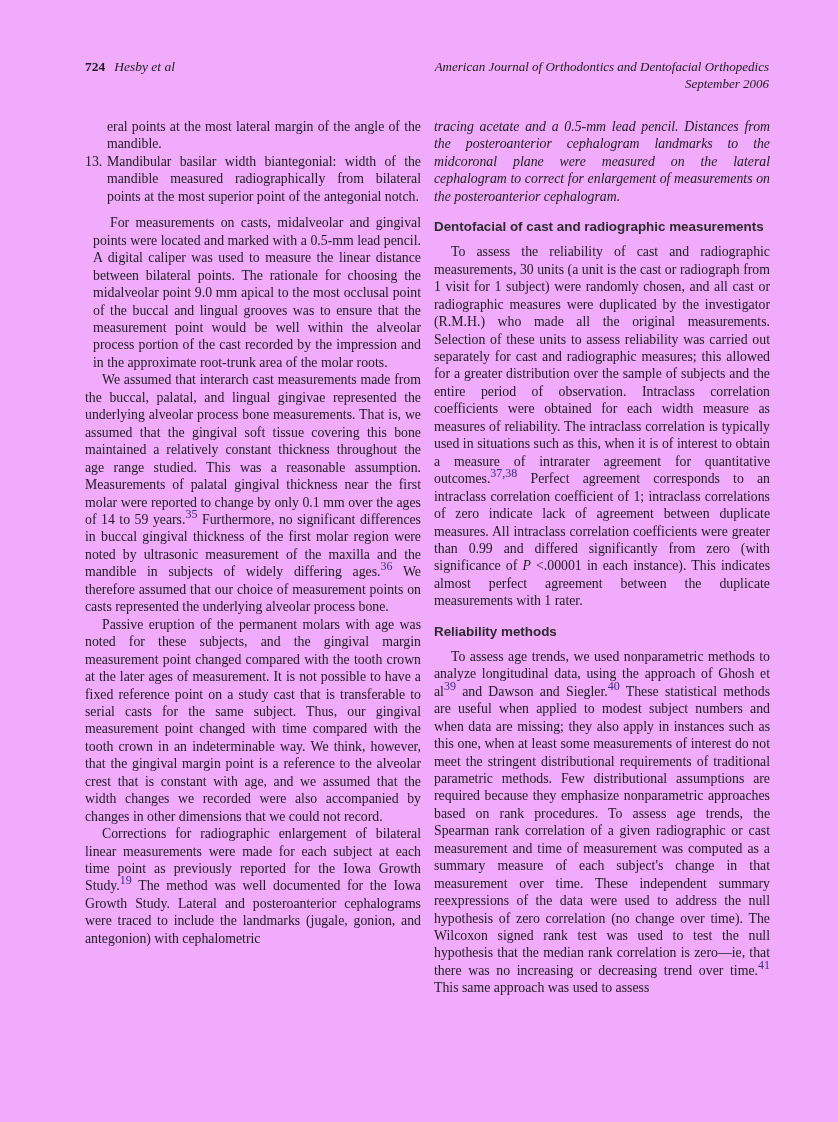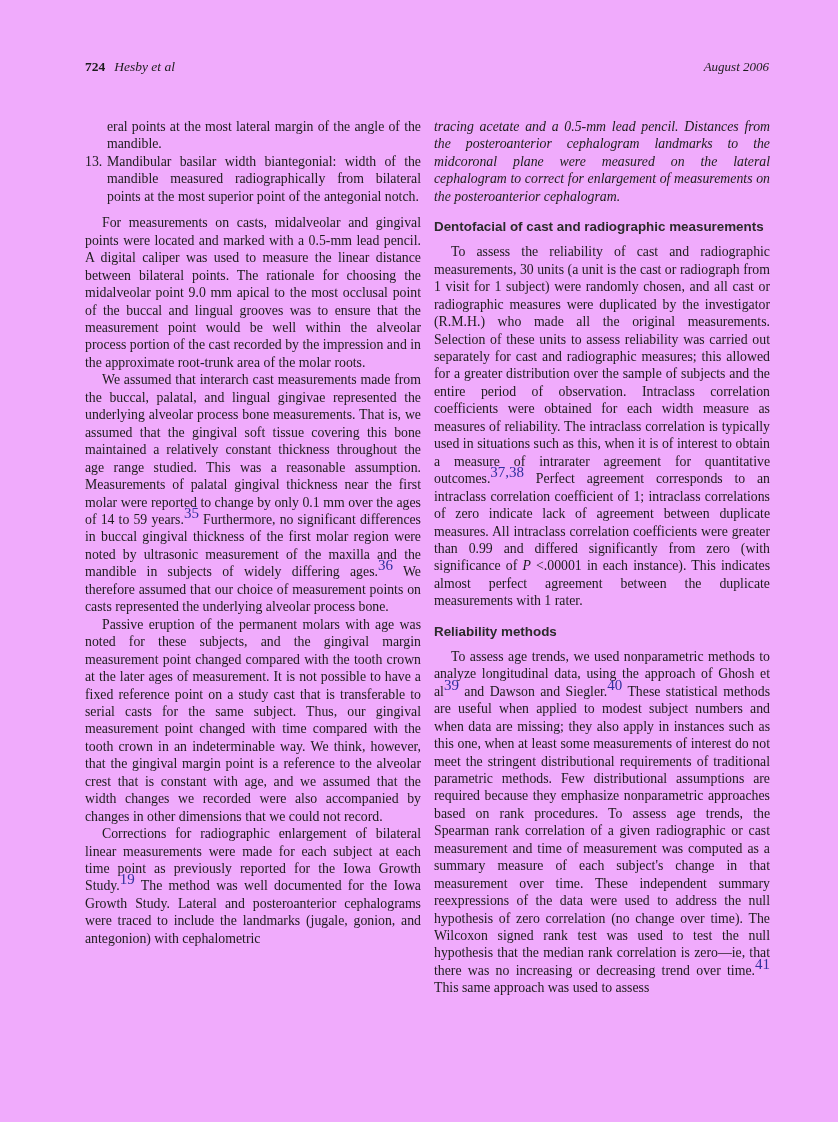--- a/index.html
+++ b/index.html
@@ -48,50 +48,51 @@
     width: 336px;
     font-size: 13.8px;
     line-height: 17.45px;
     text-align: justify;
   }
   .cont-block { margin-left: 22px; }
   .list-item { display: flex; }
   .list-item .num { width: 22px; flex: 0 0 22px; }
   .list-item .itxt { flex: 1; text-align: justify; }
   p.body-para { margin: 0; text-indent: 17px; }
-  p.body-para.first-after-list { margin-top: 9px; }
+  p.body-para.first-after-list { margin-top: 9px; margin-left: 8px; }
   p.body-para.no-indent { text-indent: 0; font-style: italic; }
   .section-heading {
     font-family: "Liberation Sans", sans-serif;
     font-weight: bold;
     font-size: 13.4px;
     line-height: 17px;
     color: #2b2b2b;
     margin: 13px 0 8px 0;
     text-align: left;
   }
   sup.ref {
     color: #2f2f9e;
-    font-size: 15px;
+    font-size: 12px;
     line-height: 0;
     vertical-align: super;
     letter-spacing: 0;
   }
 </style>
 </head>
 <body>
 
 <div class="page">
 
   <div class="header">
     <div class="header-left">
       <span class="pageno">724</span><span class="author">Hesby et al</span>
     </div>
     <div class="header-right">
-      <div>August 2006</div>
+      <div>American Journal of Orthodontics and Dentofacial Orthopedics</div>
+      <div>September 2006</div>
     </div>
   </div>
 
   <div class="columns">
 
     <div class="col">
       <div class="cont-block">eral points at the most lateral margin of the angle of the mandible.</div>
       <div class="list-item">
         <span class="num">13.</span>
         <span class="itxt">Mandibular basilar width biantegonial: width of the mandible measured radiographically from bilateral points at the most superior point of the antegonial notch.</span>

